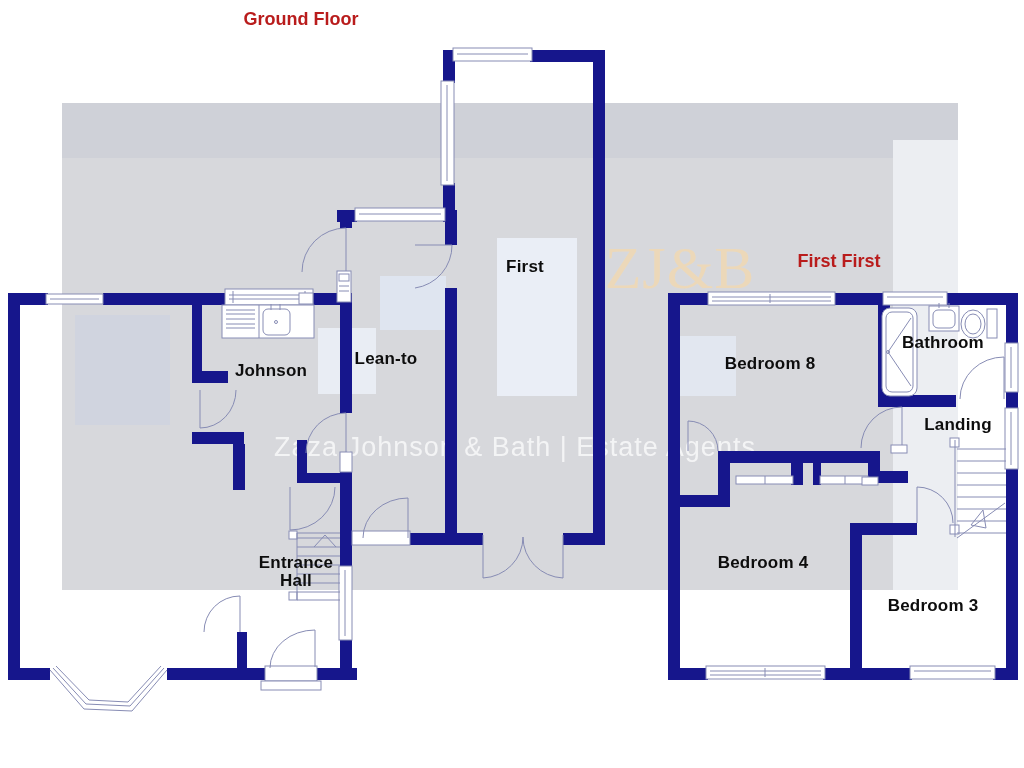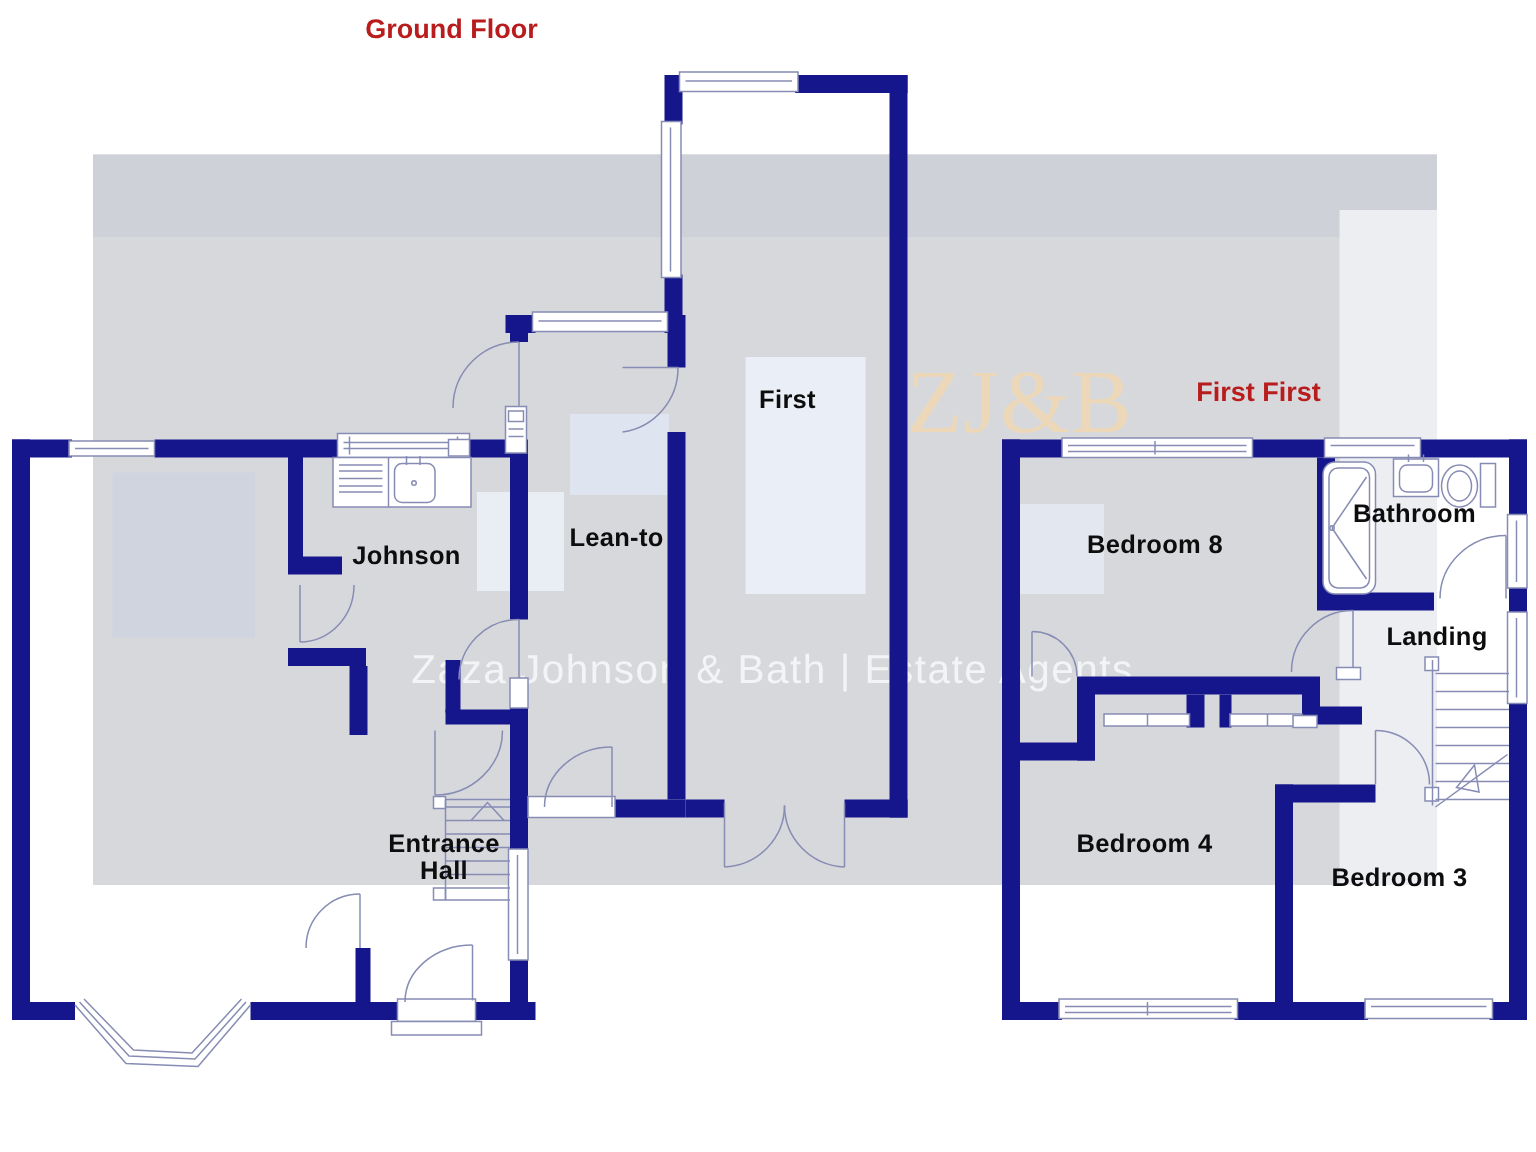--- a/index.html
+++ b/index.html
@@ -332,24 +332,24 @@
           <rect class="wf" x="987" y="309" width="10" height="29"></rect>
           <ellipse class="wf" cx="973" cy="324" rx="12" ry="14"></ellipse>
           <ellipse class="ln" cx="973" cy="324" rx="8" ry="10"></ellipse>
         </g>
       </g>
     </g>
   </svg>
 
   <div class="room-label" style="left:525px;top:267px">First</div>
   <div class="room-label" style="left:271px;top:371px">Johnson</div>
-  <div class="room-label" style="left:411px;top:359px">Lean-to</div>
+  <div class="room-label" style="left:386px;top:359px">Lean-to</div>
   <div class="room-label" style="left:296px;top:572px">Entrance
 Hall</div>
   <div class="room-label" style="left:770px;top:364px">Bedroom 8</div>
   <div class="room-label" style="left:943px;top:343px">Bathroom</div>
   <div class="room-label" style="left:958px;top:425px">Landing</div>
   <div class="room-label" style="left:763px;top:563px">Bedroom 4</div>
-  <div class="room-label" style="left:933px;top:586px">Bedroom 3</div>
+  <div class="room-label" style="left:933px;top:606px">Bedroom 3</div>
 
   <div class="title" style="left:301px;top:19px">Ground Floor</div>
   <div class="title" style="left:839px;top:261px">First First</div>
 </div>
 
 </body></html>

